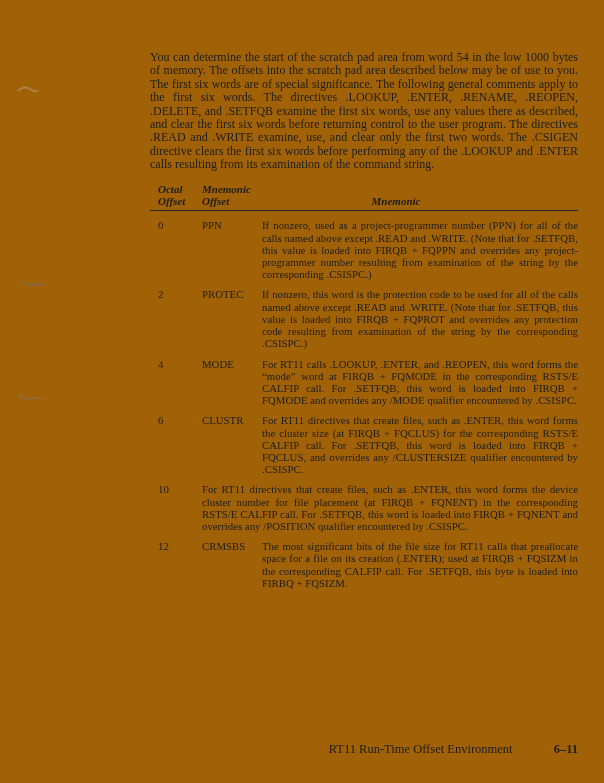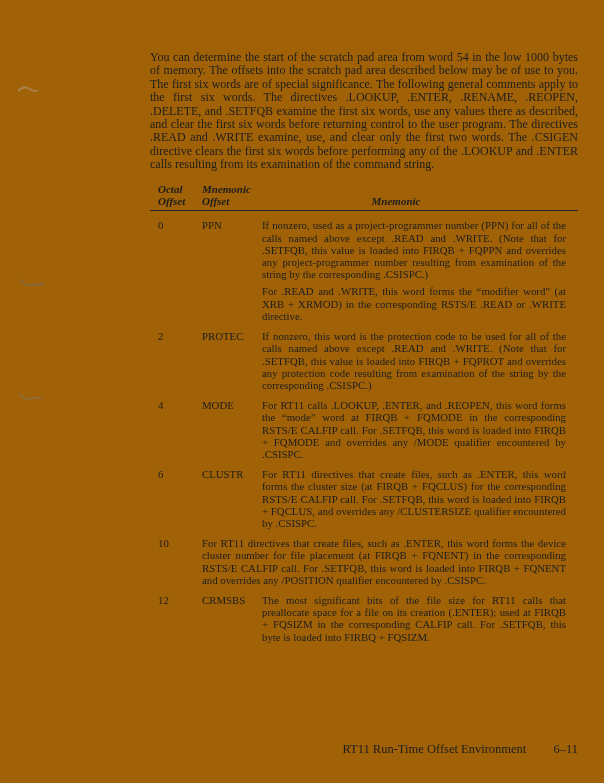--- a/index.html
+++ b/index.html
@@ -68,37 +68,37 @@
     border-bottom: 1.6px solid #232323;
     margin-top: 3px;
   }
   .trow {
     display: flex;
     margin-top: 8px;
     font-size: 10.8px;
     line-height: 12.2px;
   }
   .trow .c3 p {
-    margin: 0 12px 5px 0;
+    margin: 0 0 5px 0;
     text-align: justify;
   }
   .trow .c3 p:last-child {
     margin-bottom: 0;
   }
   .footer {
     position: absolute;
     top: 742px;
     right: 26px;
     font-size: 12.5px;
     line-height: 14px;
     white-space: nowrap;
   }
   .footer .pageno {
-    font-weight: normal;
-    margin-left: 24px;
+    font-weight: bold;
+    margin-left: 38px;
   }
   .margin-mark {
     position: absolute;
   }
   .mark-smudge { left: 16px; top: 82px; opacity: 0.35; }
   .mark-check-1 { left: 20px; top: 277px; opacity: 0.75; }
   .mark-check-2 { left: 18px; top: 391px; opacity: 0.65; }
 </style>
 </head>
 <body>
@@ -127,21 +127,20 @@
 Offset</div>
         <div class="c3">Mnemonic</div>
       </div>
       <div class="rule"></div>
       <div id="rows">
   <div class="trow">
     <div class="c1">0</div>
     <div class="c2">PPN</div>
     <div class="c3">
               <p>If nonzero, used as a project-programmer number (PPN) for all of the calls named above except .READ and .WRITE. (Note that for .SETFQB, this value is loaded into FIRQB + FQPPN and overrides any project-programmer number resulting from examination of the string by the corresponding .CSISPC.)</p>
-              <p>For .READ and .WRITE, this word forms the “modifier word” (at XRB + XRMOD) in the corresponding RSTS/E .READ or .WRITE directive.</p>
             </div>
   </div>
 
   <div class="trow">
     <div class="c1">2</div>
     <div class="c2">PROTEC</div>
     <div class="c3">
               <p>If nonzero, this word is the protection code to be used for all of the calls named above except .READ and .WRITE. (Note that for .SETFQB, this value is loaded into FIRQB + FQPROT and overrides any protection code resulting from examination of the string by the corresponding .CSISPC.)</p>
             </div>
   </div>

